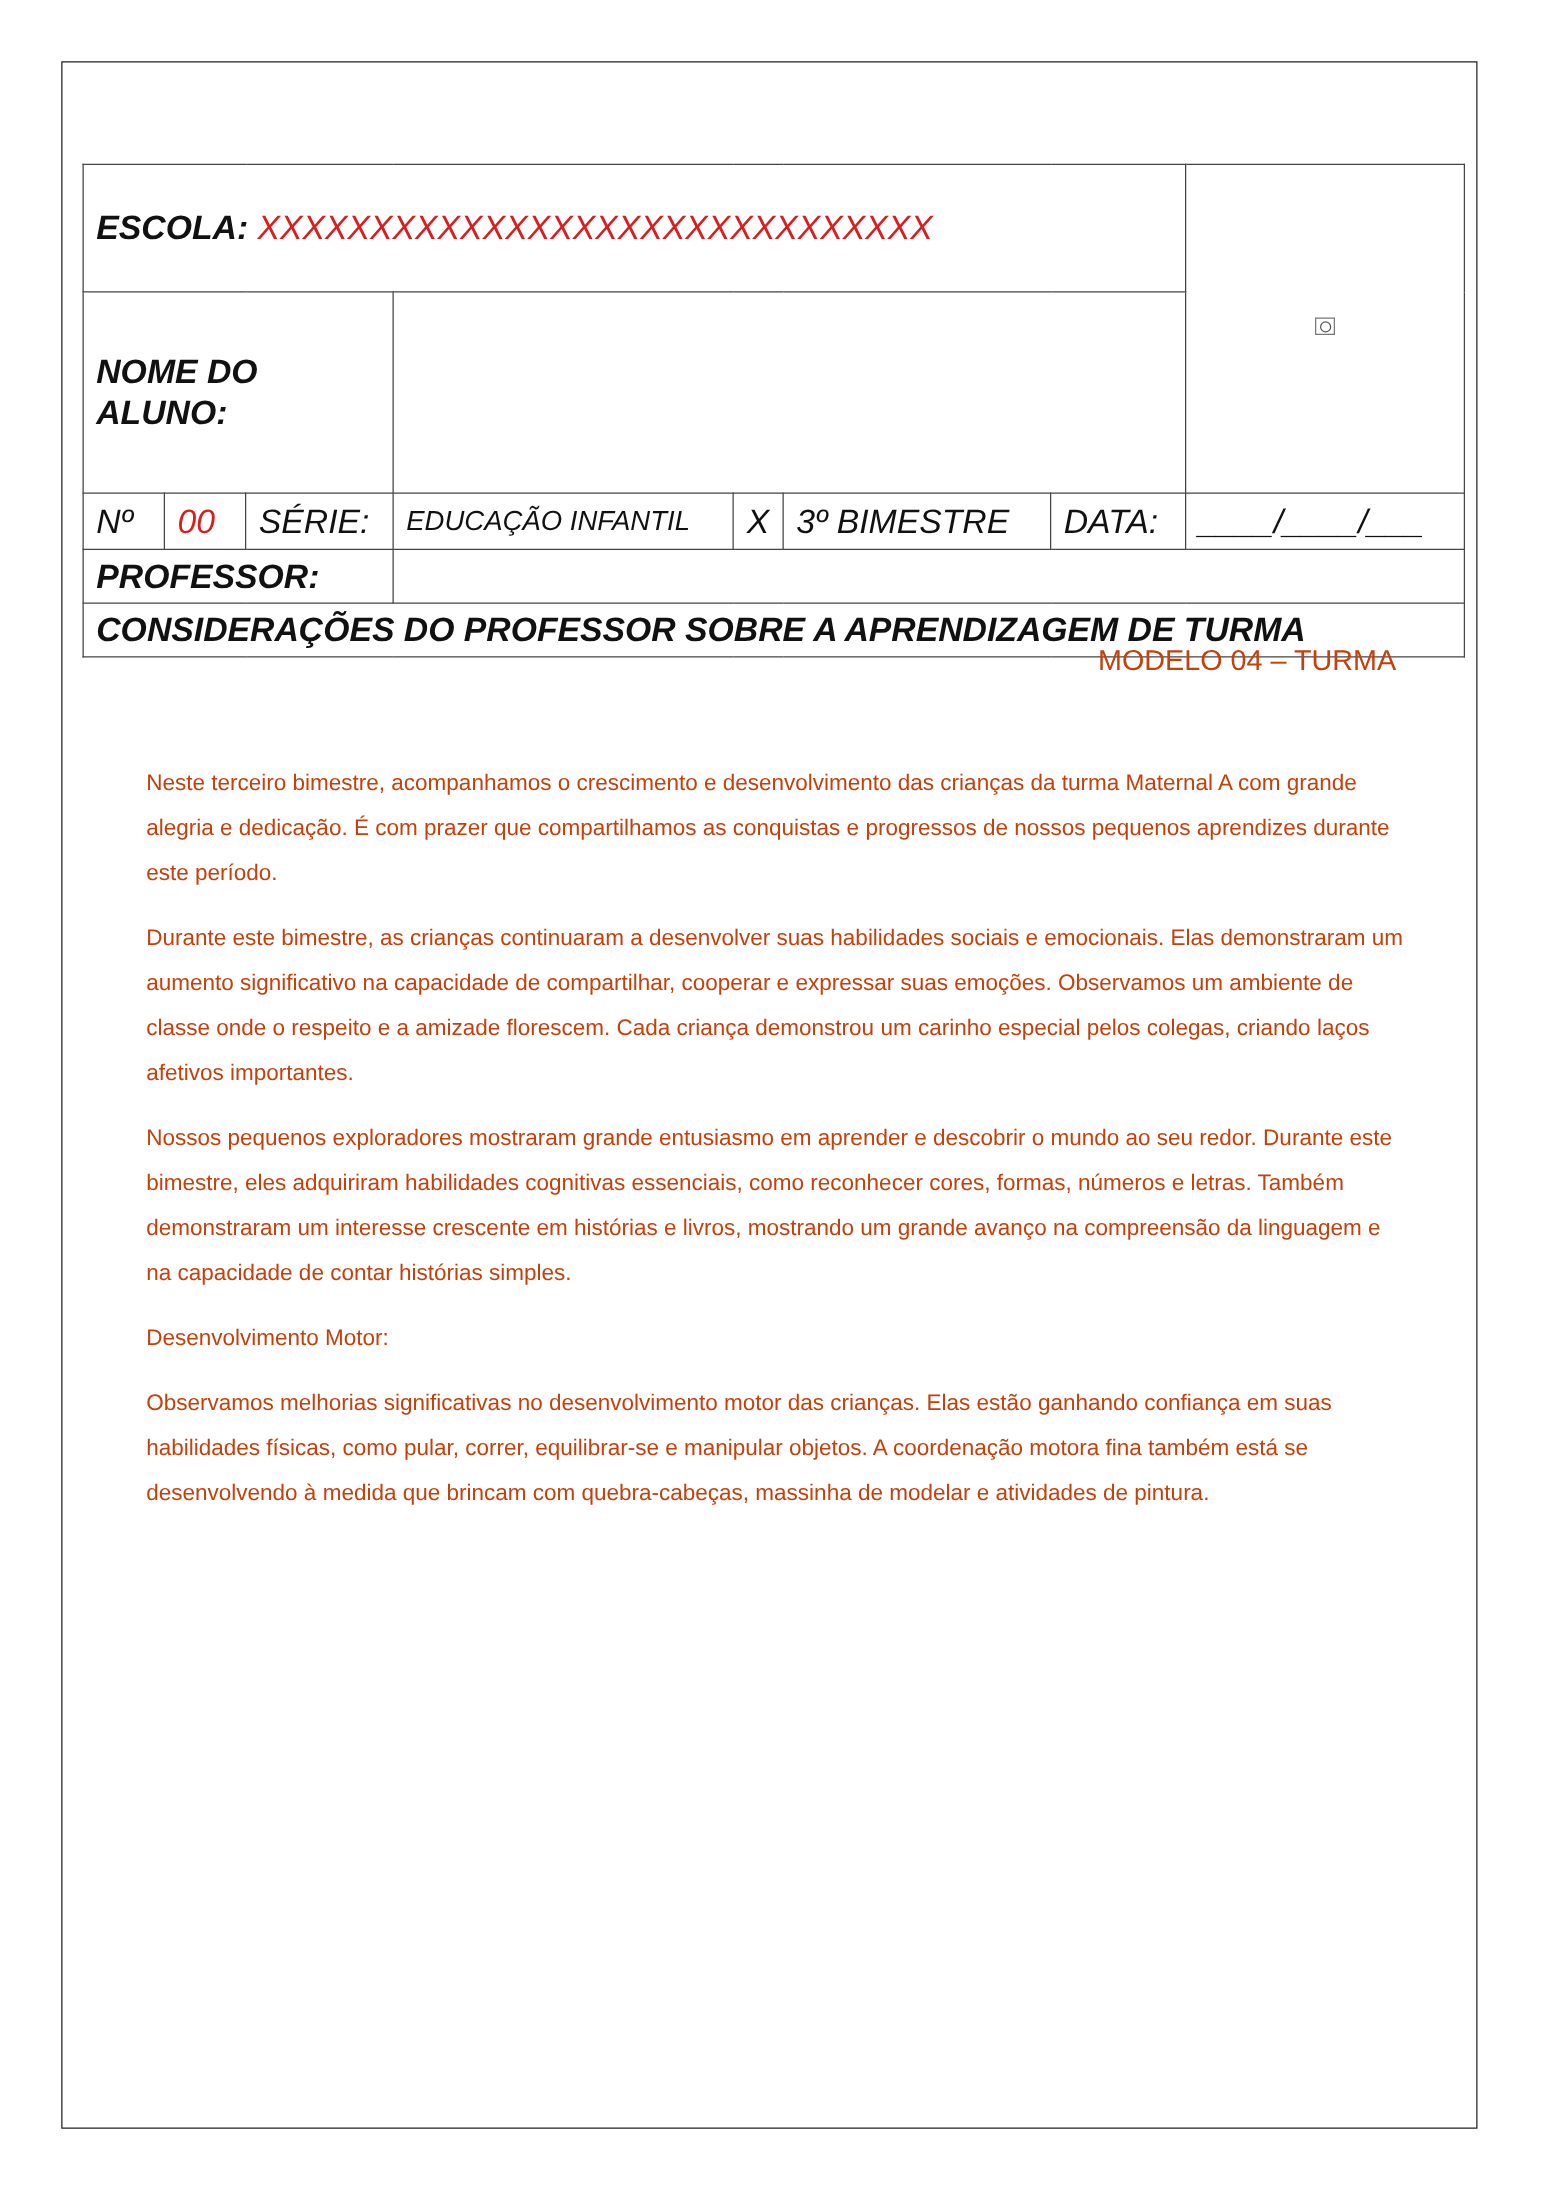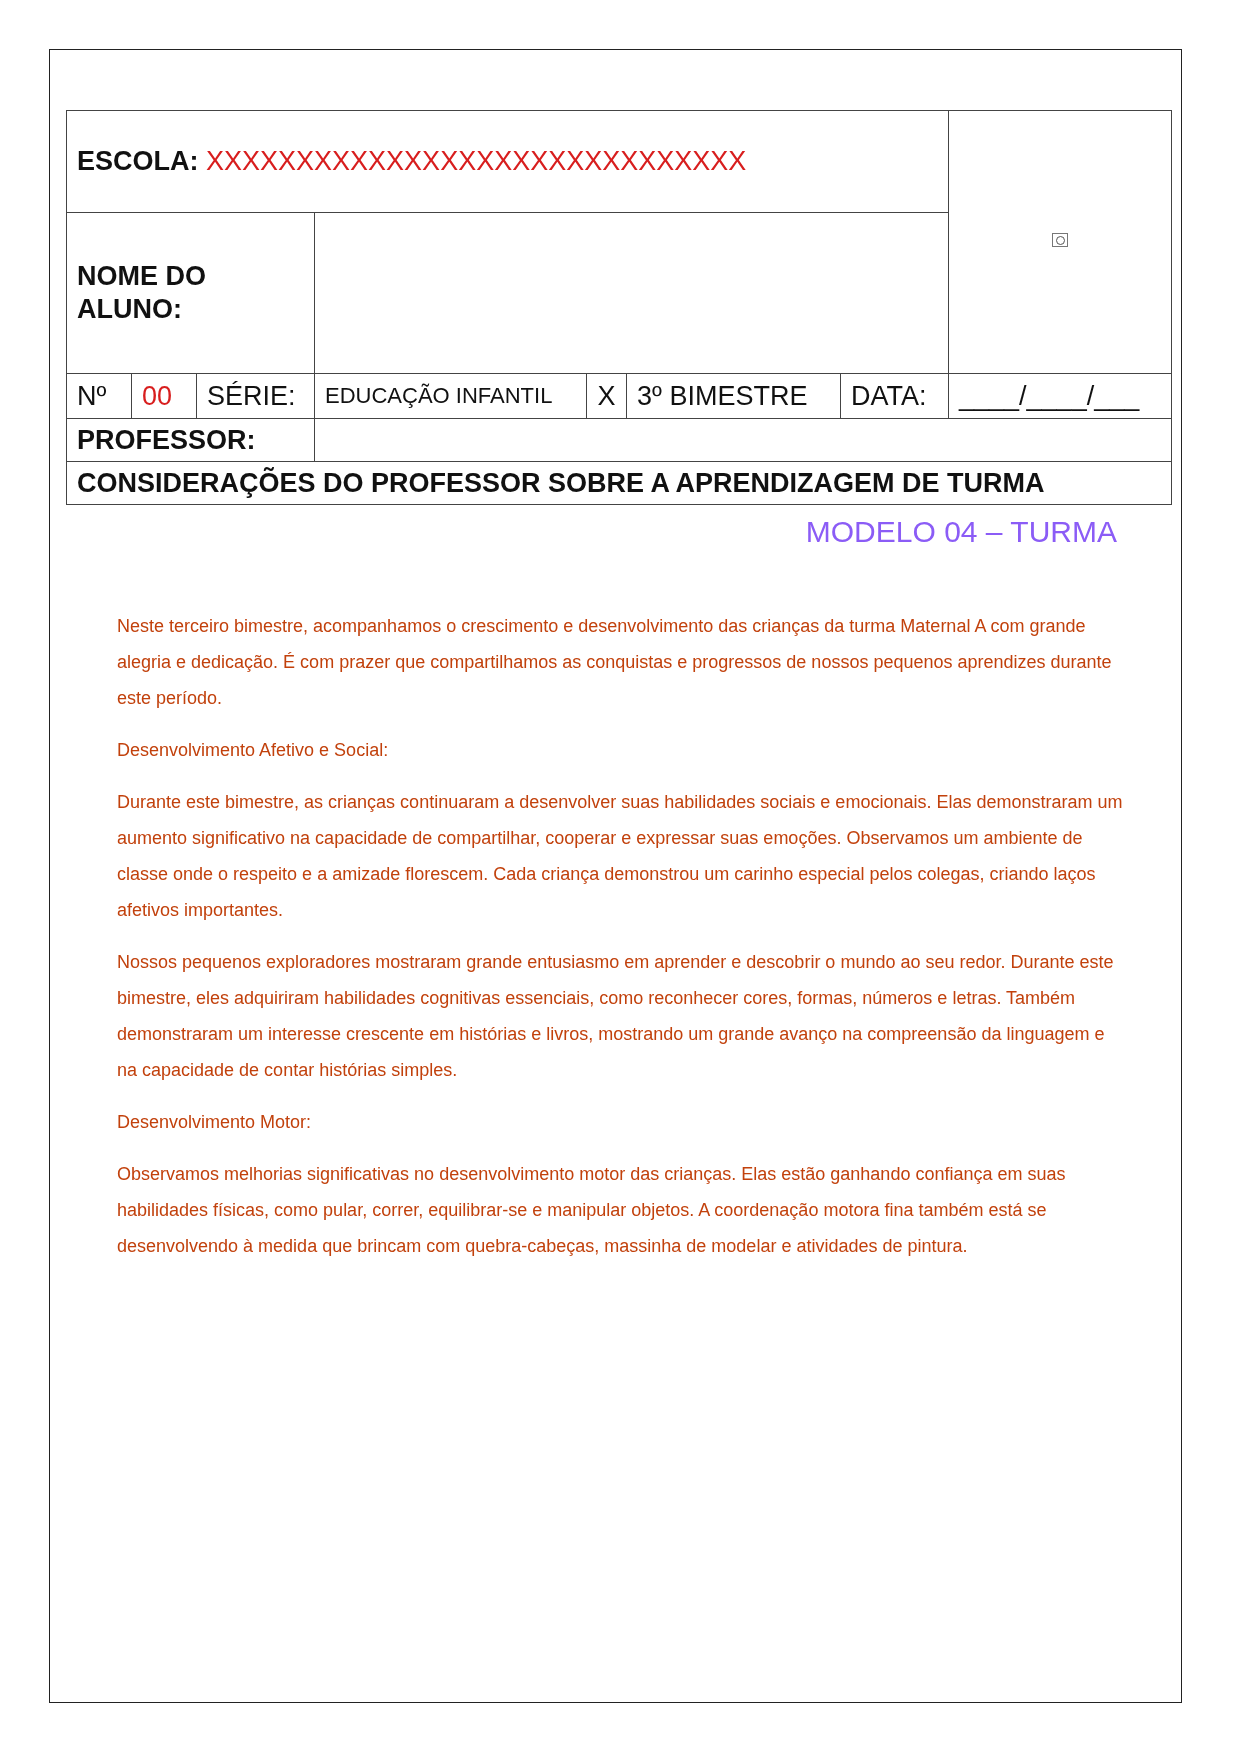--- a/index.html
+++ b/index.html
@@ -1,39 +1,39 @@
 <!DOCTYPE html>
 <html><head>
 <meta charset="utf-8">
 <style>
   html, body { margin: 0; padding: 0; background: #ffffff; }
   body { width: 1241px; height: 1755px; position: relative; overflow: hidden;
          font-family: "Liberation Sans", sans-serif; color: #111111; }
   .frame { position: absolute; left: 49px; top: 49px; width: 1133px; height: 1654px;
            border: 1.5px solid #222222; box-sizing: border-box; }
-  .hdr { position: absolute; left: 66px; top: 110px; width: 1105px; border-collapse: collapse;
-         table-layout: fixed; }
+  .hdr { position: absolute; left: 66px; top: 131px; width: 1105px; border-collapse: collapse;
+         table-layout: fixed; font-style: italic; }
   .hdr td { border: 1.3px solid #444444; padding: 0 10px; vertical-align: middle;
             font-size: 27px; white-space: nowrap; }
   .bold { font-weight: bold; }
   .red { color: #d81e1e; }
   .school-cell { height: 101px; }
   .student-cell { height: 160px; margin-left: 40px; }
   .student-label { white-space: normal !important; line-height: 33px; font-weight: bold; }
   .info-row td { height: 44px; }
   .info-row .small { font-size: 22px; }
   .info-row .center { text-align: center; padding: 0; }
   .prof-row td { height: 42px; }
   .cons-row td { height: 42px; }
   .photo-cell { text-align: center; }
   .photo-icon { display: inline-block; width: 16px; height: 14px; border: 1px solid #777;
                 position: relative; top: -4px; box-sizing: border-box; }
   .photo-icon::after { content: ""; position: absolute; left: 3px; top: 2px; width: 7px; height: 7px;
                        border: 1px solid #555; border-radius: 50%; }
-  .model { position: absolute; right: 124px; top: 515px; font-size: 30px; color: #8b5cf6; }
+  .model { position: absolute; right: 124px; top: 515px; font-size: 23px; color: #c2410c; }
   .body-text { position: absolute; left: 117px; top: 608px; width: 1010px; font-size: 18px;
                line-height: 36px; color: #c2410c; }
   .body-text p { margin: 0 0 16px 0; }
   .blank-date { letter-spacing: 0; }
 </style>
 </head>
 <body>
 
 <div class="frame"></div>
 
@@ -79,18 +79,17 @@
   <tr class="cons-row">
     <td colspan="8" class="bold">CONSIDERAÇÕES DO PROFESSOR SOBRE A APRENDIZAGEM DE TURMA</td>
   </tr>
 </tbody>
   </table>
 
 <div class="model">MODELO 04 – TURMA</div>
 
 <div class="body-text">
   <p>Neste terceiro bimestre, acompanhamos o crescimento e desenvolvimento das crianças da turma Maternal A com grande alegria e dedicação. É com prazer que compartilhamos as conquistas e progressos de nossos pequenos aprendizes durante este período.</p>
-  <p>Desenvolvimento Afetivo e Social:</p>
   <p>Durante este bimestre, as crianças continuaram a desenvolver suas habilidades sociais e emocionais. Elas demonstraram um aumento significativo na capacidade de compartilhar, cooperar e expressar suas emoções. Observamos um ambiente de classe onde o respeito e a amizade florescem. Cada criança demonstrou um carinho especial pelos colegas, criando laços afetivos importantes.</p>
   <p>Nossos pequenos exploradores mostraram grande entusiasmo em aprender e descobrir o mundo ao seu redor. Durante este bimestre, eles adquiriram habilidades cognitivas essenciais, como reconhecer cores, formas, números e letras. Também demonstraram um interesse crescente em histórias e livros, mostrando um grande avanço na compreensão da linguagem e na capacidade de contar histórias simples.</p>
   <p>Desenvolvimento Motor:</p>
   <p>Observamos melhorias significativas no desenvolvimento motor das crianças. Elas estão ganhando confiança em suas habilidades físicas, como pular, correr, equilibrar-se e manipular objetos. A coordenação motora fina também está se desenvolvendo à medida que brincam com quebra-cabeças, massinha de modelar e atividades de pintura.</p>
 </div>
 
 </body></html>

